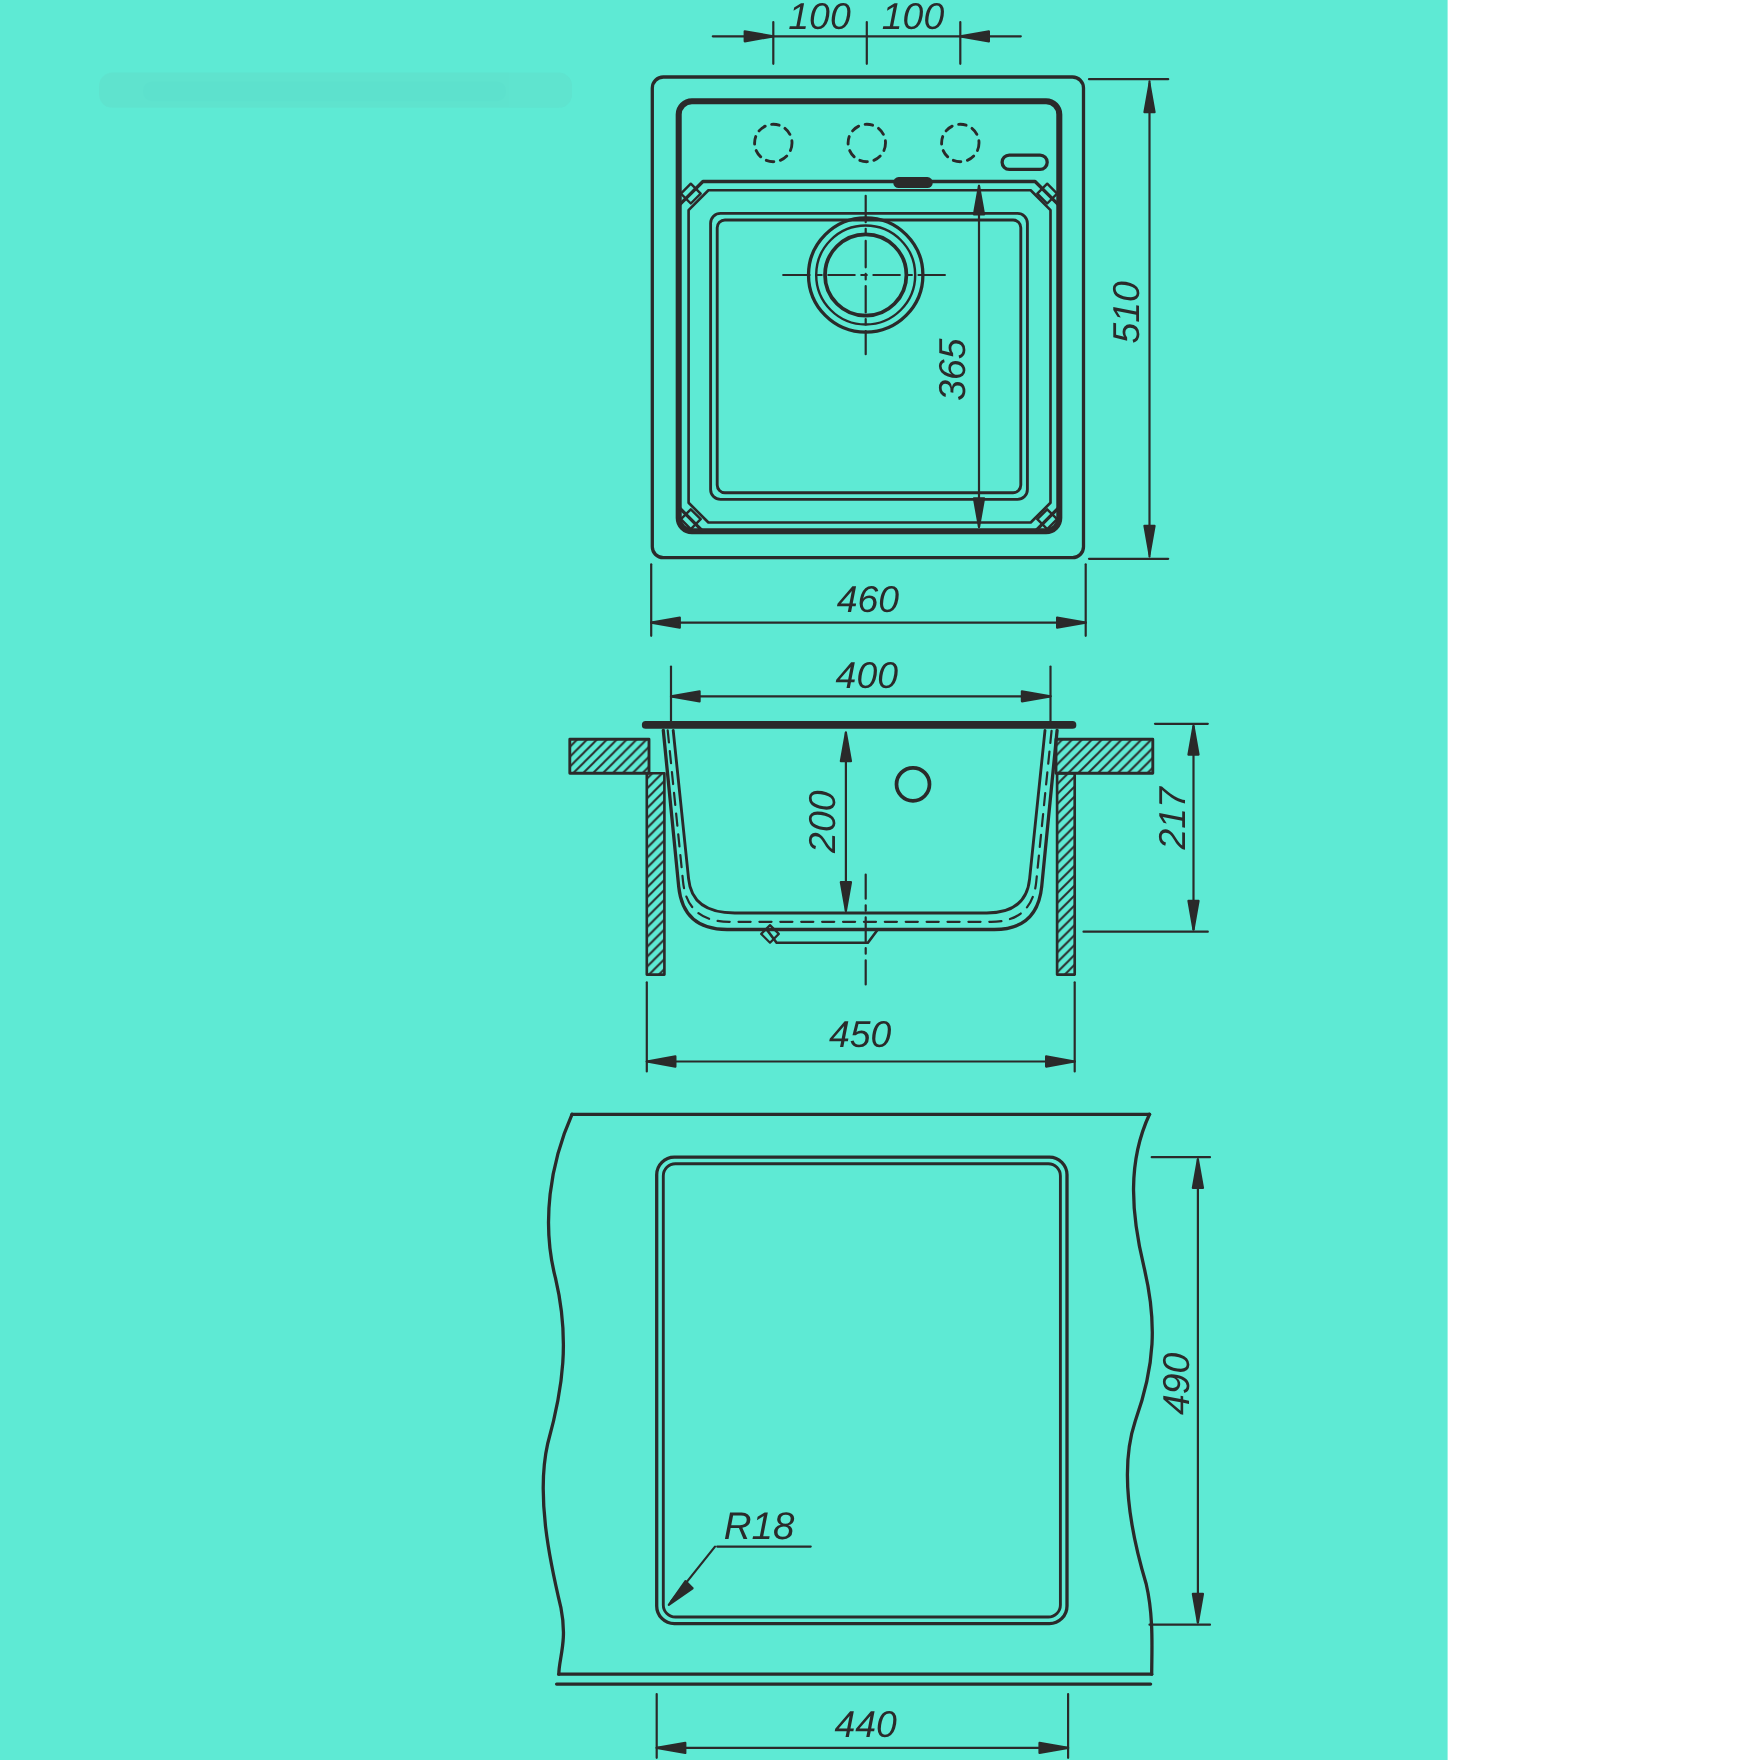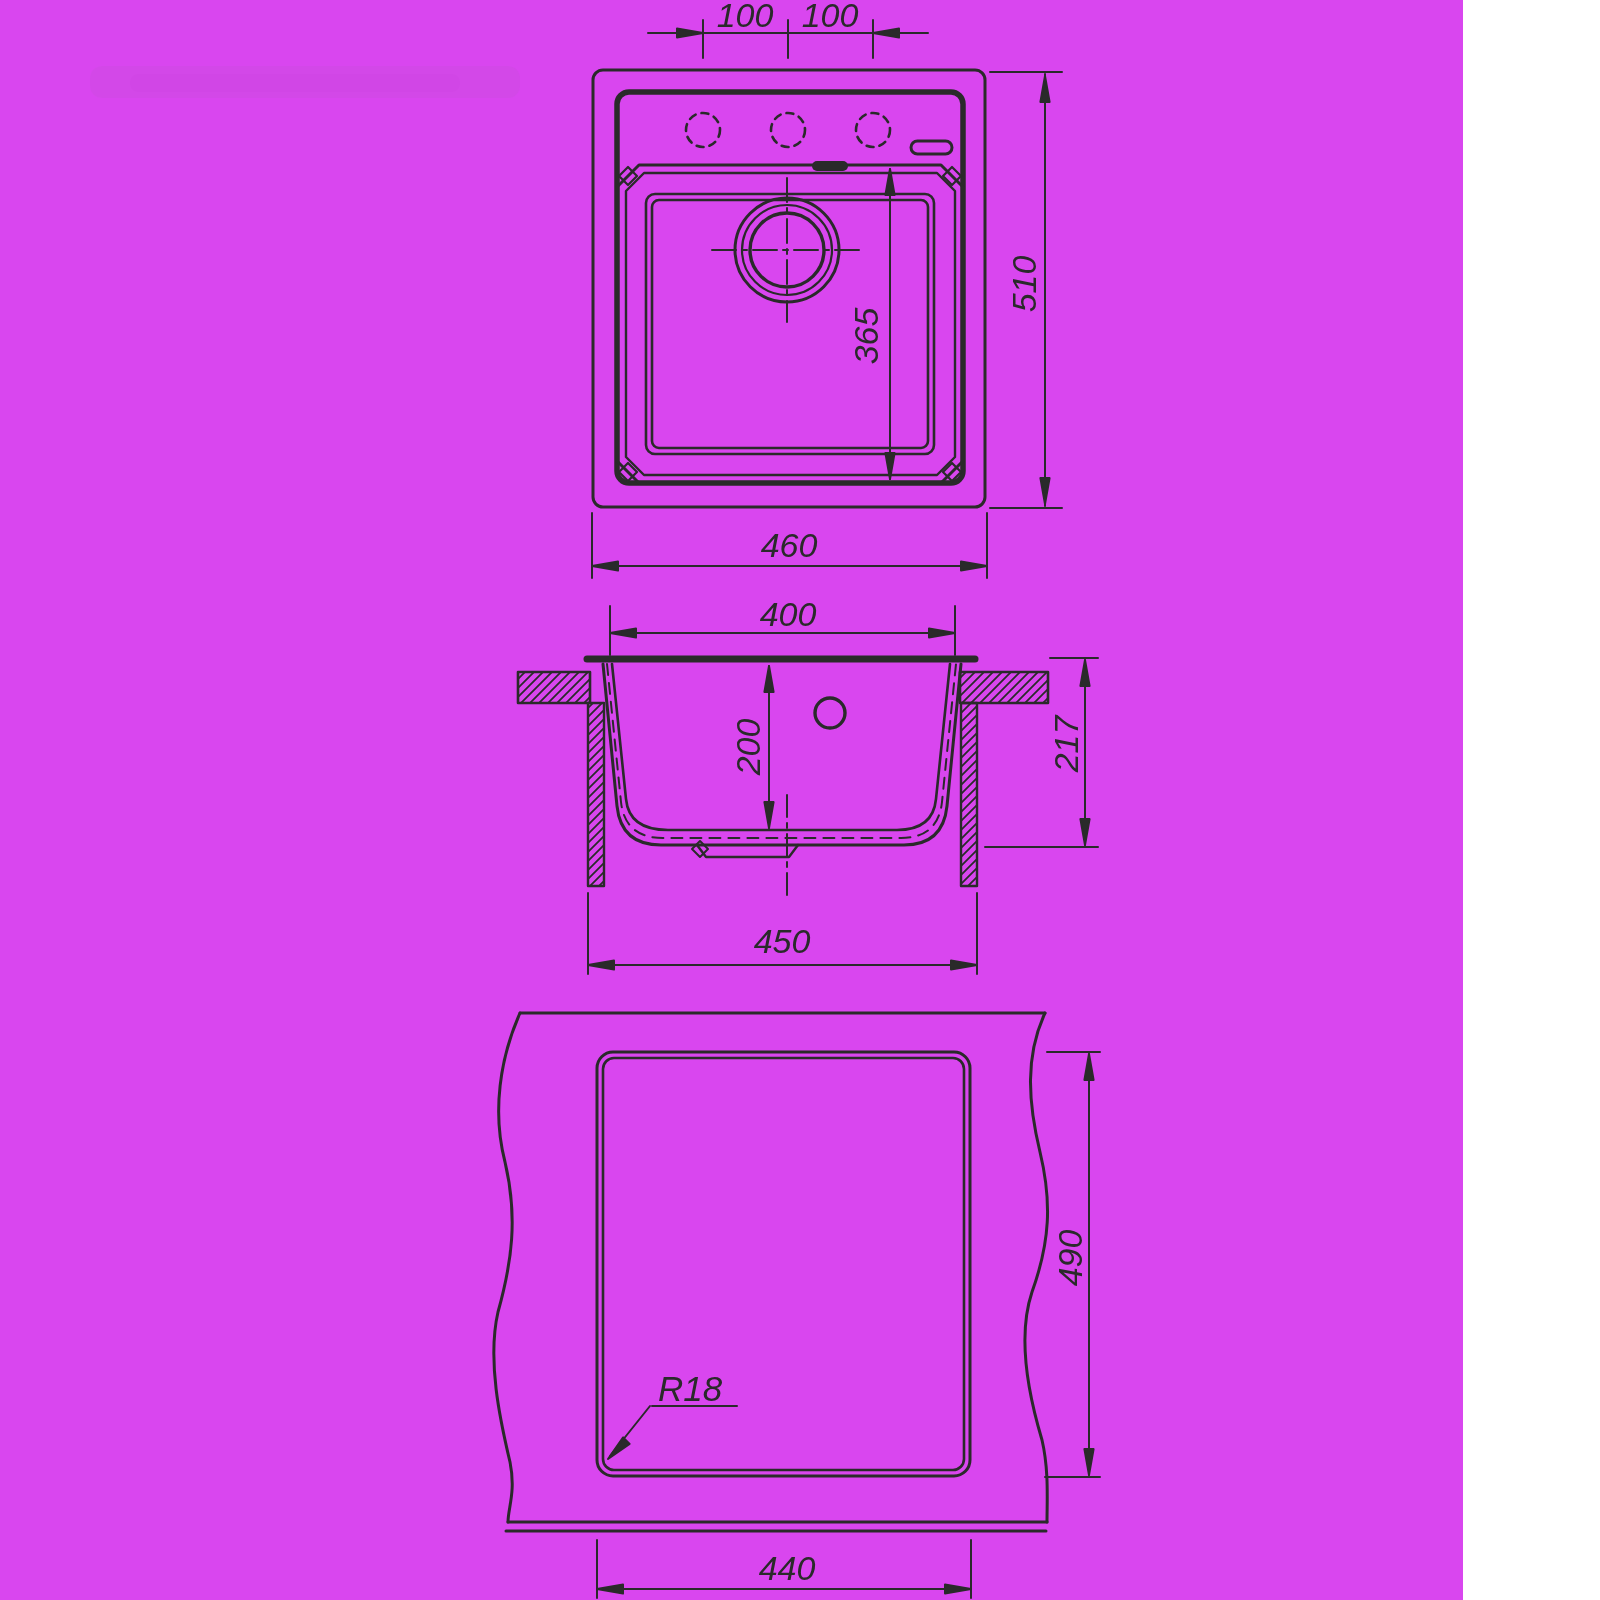--- a/index.html
+++ b/index.html
@@ -1,16 +1,16 @@
 <!DOCTYPE html>
 <html><head>
 <meta charset="utf-8">
 <style>
   html,body{margin:0;padding:0;background:#ffffff;}
-  .page{width:1463px;height:1600px;position:relative;background:#d946ef;overflow:hidden;}
+  .page{width:1316px;height:1600px;position:relative;background:#5eead4;overflow:hidden;}
   svg{display:block;}
   text{font-family:"Liberation Sans","DejaVu Sans",sans-serif;font-style:italic;fill:#2a2a2a;}
   .dim-label{font-size:34px;}
   .radius-label{font-size:35px;}
 </style>
 </head>
 <body>
 
 <div class="page">
 <svg width="1600" height="1600" viewBox="0 0 1600 1600" xmlns="http://www.w3.org/2000/svg">

